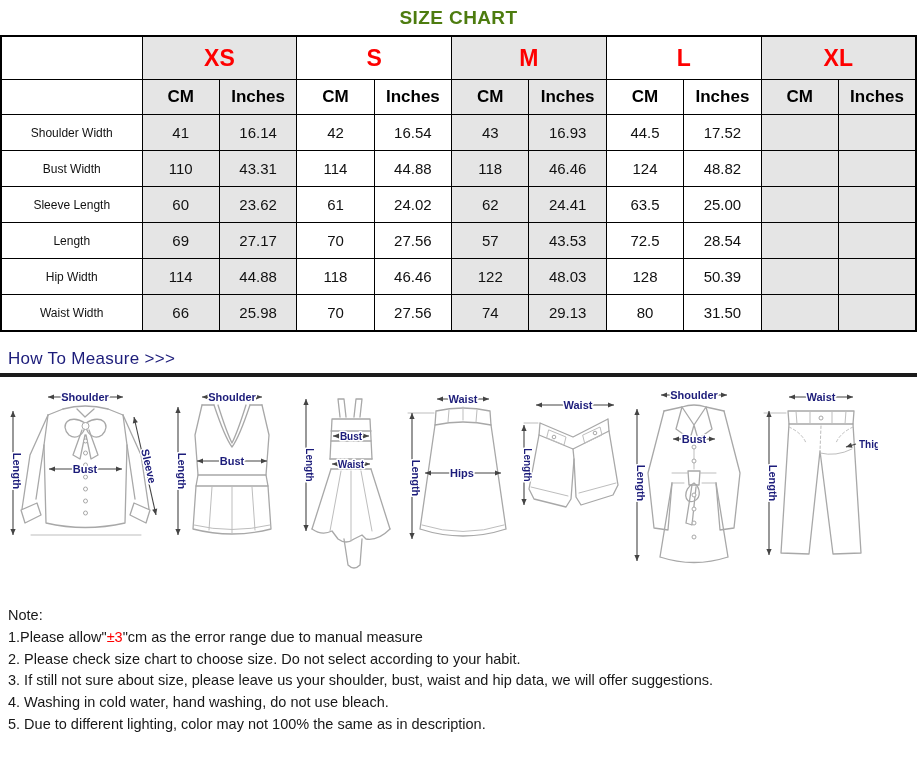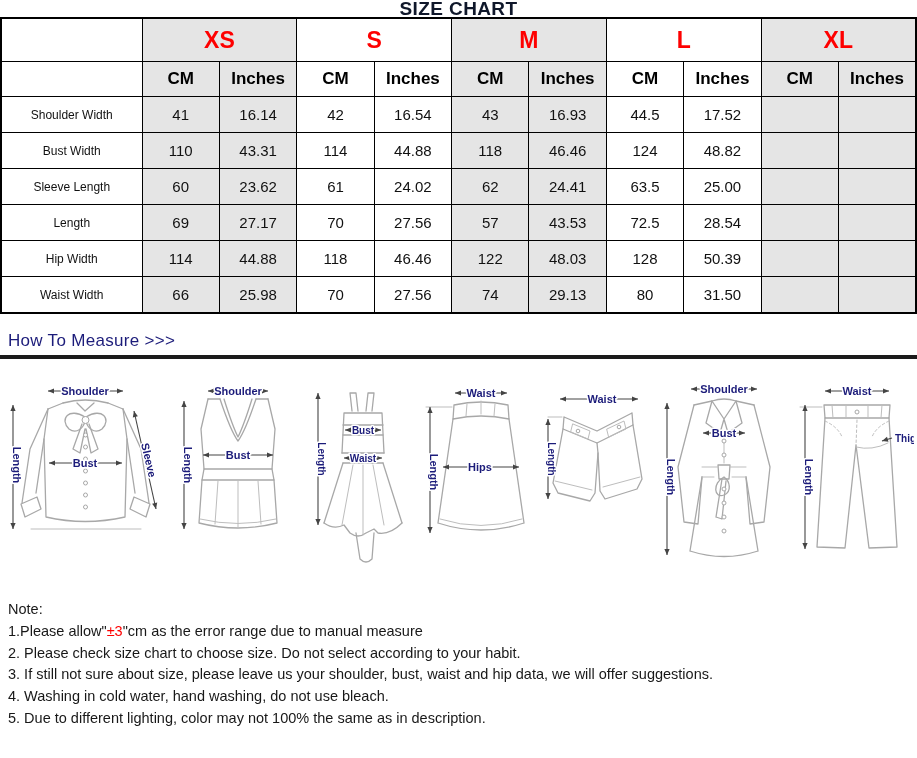--- a/index.html
+++ b/index.html
@@ -1,33 +1,33 @@
 <!DOCTYPE html>
 <html><head>
 <meta charset="utf-8">
 <style>
   html,body{margin:0;padding:0;background:#fff}
   body{width:917px;height:758px;overflow:hidden;font-family:"Liberation Sans",sans-serif;color:#111}
 
-  .page-title{height:17px;display:flex;align-items:center;justify-content:center;
-    font-size:19px;font-weight:bold;letter-spacing:.4px;color:#0f172a}
+  .page-title{height:35px;display:flex;align-items:center;justify-content:center;
+    font-size:19px;font-weight:bold;letter-spacing:.4px;color:#4d7c0f}
 
   table{width:100%;border-collapse:collapse;table-layout:fixed;border:2px solid #000}
   th,td{border:1px solid #000;text-align:center;vertical-align:middle;overflow:hidden;padding:0;
     font-family:"Liberation Sans",sans-serif}
   tr.size-row th{height:42px;font-size:23px;font-weight:bold;color:#fe0000}
   tr.unit-row th{height:34px;font-size:17px;font-weight:bold;color:#000}
   tbody th{height:35px;font-size:12px;font-weight:400}
   tbody td{font-size:15px;font-weight:400}
   .g{background:#e5e5e5}
 
   .measure-heading{margin:17px 0 0 8px;font-size:17px;font-weight:normal;color:#1c1c7a;letter-spacing:.3px}
   .rule{height:4px;background:#1b1b1b;margin-top:4px}
 
-  .figures{display:flex;align-items:flex-start;justify-content:space-between;padding:18px 3px 0 3px;height:206px}
+  .figures{display:flex;align-items:flex-start;justify-content:flex-start;padding:6px 3px 0 3px;height:206px}
   svg{flex:none;display:block}
   .gm{fill:none;stroke:#a8a8a8;stroke-width:1.3;stroke-linecap:round;stroke-linejoin:round}
   .gm2{fill:none;stroke:#bdbdbd;stroke-width:1;stroke-linecap:round}
   .dash{stroke-dasharray:2.5 2.5}
   .btn{fill:#fff;stroke:#a8a8a8;stroke-width:1}
   .arrow{stroke:#444;stroke-width:1.1}
   .lbl{font-family:"Liberation Sans",sans-serif;font-size:11px;font-weight:bold;fill:#1c1c7a;
     paint-order:stroke;stroke:#fff;stroke-width:3px;stroke-linejoin:round;text-anchor:middle}
   .sm{font-size:10px}
 

